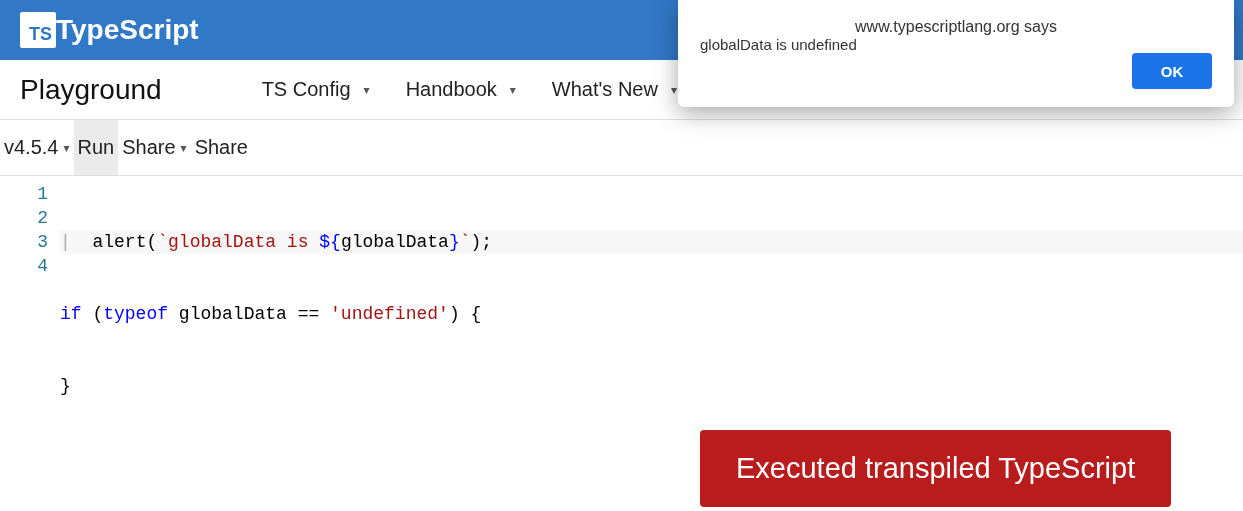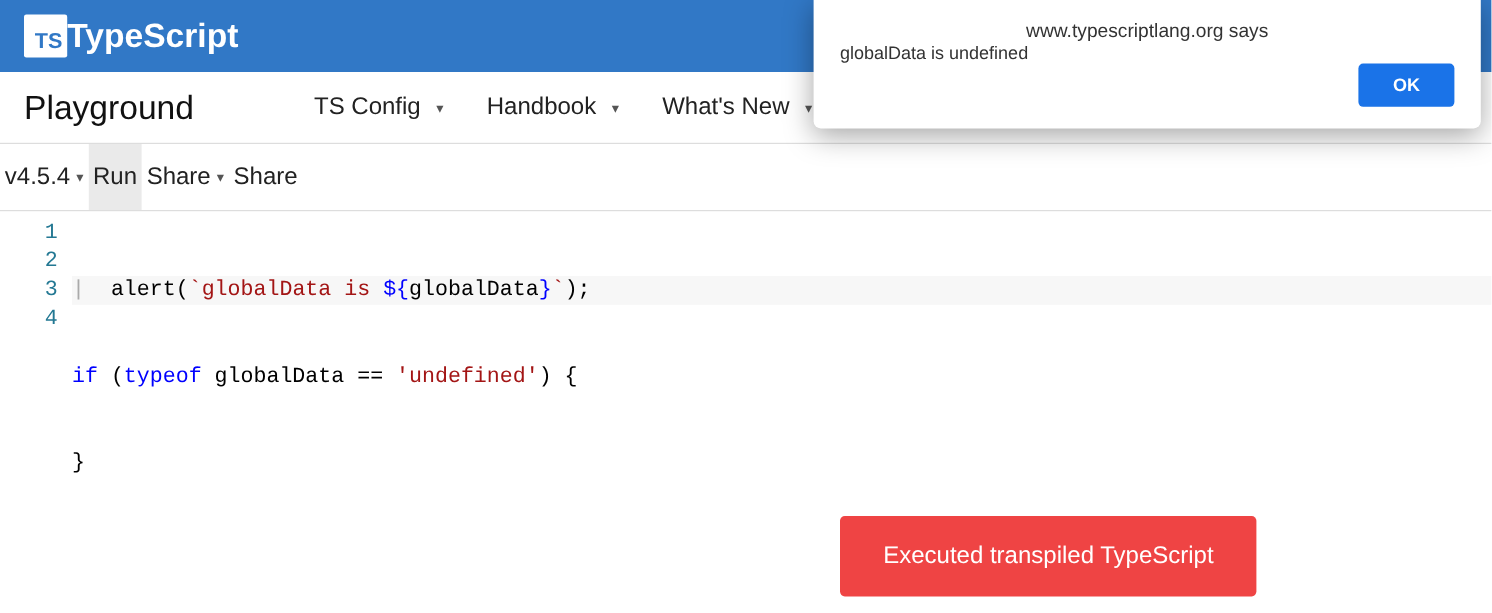--- a/index.html
+++ b/index.html
@@ -162,23 +162,23 @@
       height: 36px;
       font-size: 15px;
       font-weight: 600;
       cursor: pointer;
     }
     
     .toast {
       position: absolute;
       left: 700px;
       top: 430px;
-      background: #ef4444;
+      background: #b91c1c;
       color: #fff;
-      font-size: 20px;
+      font-size: 29px;
       padding: 22px 36px;
       border-radius: 4px;
       z-index: 50;
     }
   </style>
 </head>
 <body>
 
 <div class="topnav">
   <div class="logo-box">TS</div>

